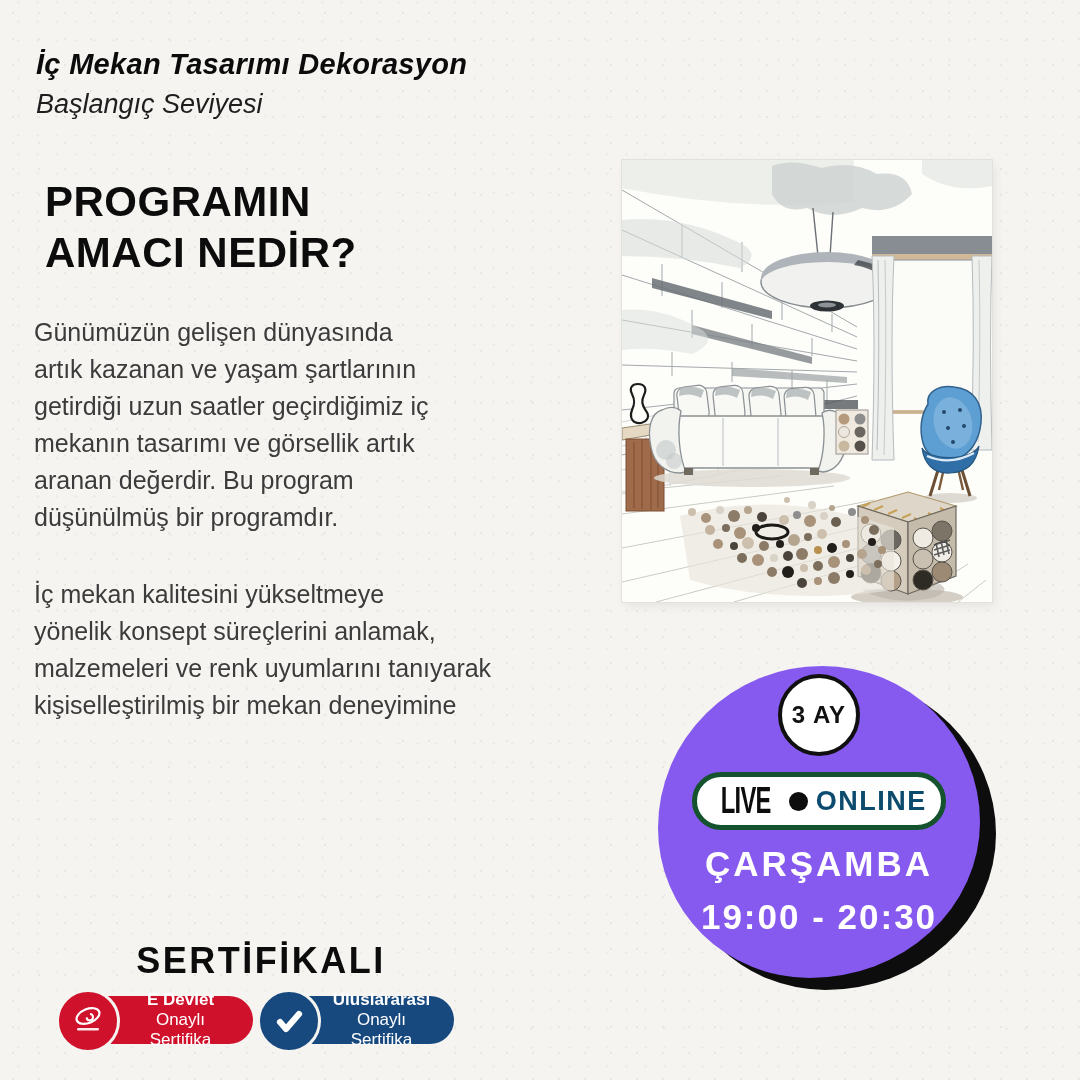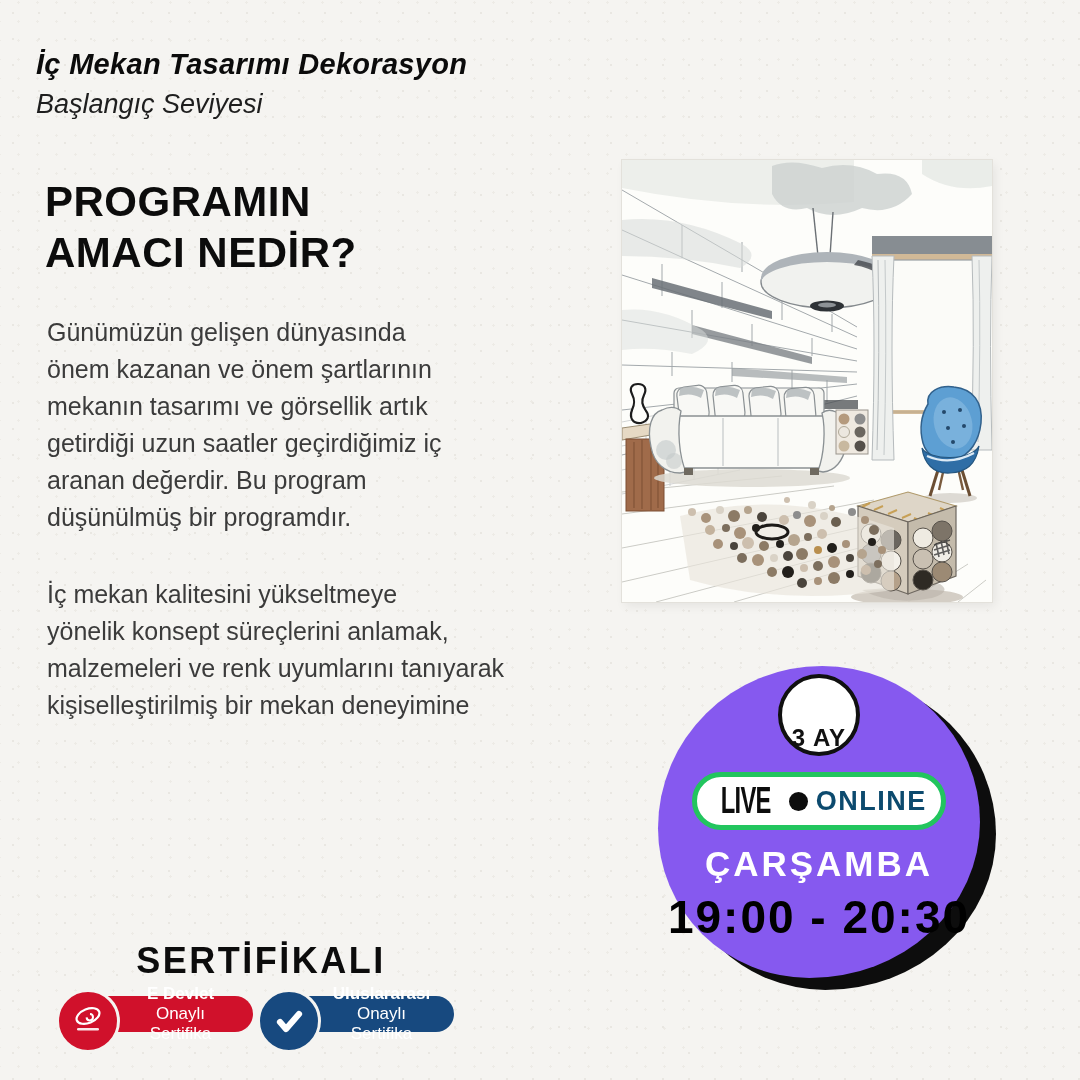--- a/index.html
+++ b/index.html
@@ -12,47 +12,47 @@
     background-size:26px 26px,19px 19px;
     background-position:0 0,9px 12px;
   }
   
   .kicker{position:absolute;left:36px;top:48px;}
   .kicker-title{font-style:italic;font-weight:800;font-size:29px;color:#0b0b0b;letter-spacing:.3px;}
   .kicker-sub{font-style:italic;font-weight:400;font-size:27px;color:#1e1e1e;margin-top:8px;}
   
   .heading{position:absolute;left:45px;top:176px;font-weight:700;font-size:42px;line-height:51px;color:#0c0c0c;letter-spacing:.5px;}
   
-  .para{position:absolute;left:47px;color:#3b3b3b;font-size:25px;line-height:37px;font-weight:400;}
+  .para{position:absolute;left:34px;color:#3b3b3b;font-size:25px;line-height:37px;font-weight:400;}
   .para div{white-space:nowrap;}
   .para1{top:314px;}
   .para2{top:576px;}
   
   .illo{position:absolute;left:622px;top:160px;width:370px;height:442px;background:#fdfdfa;
         box-shadow:0 0 0 1px #e3e1db, 3px 4px 10px rgba(0,0,0,.07);}
   .illo svg{display:block;}
   
   .bubble{position:absolute;left:658px;top:666px;width:322px;height:312px;background:#8659ef;
           border-radius:51% 49% 53% 47% / 52% 50% 50% 48%;
           box-shadow:16px 12px 0 #0d0d0d;
           display:flex;flex-direction:column;align-items:center;}
   .duration-circle{margin-top:8px;width:74px;height:74px;border-radius:50%;background:#ffffff;border:4px solid #101010;
-          display:flex;align-items:flex-end;justify-content:center;font-weight:800;font-size:24px;color:#111;letter-spacing:1px;}
-  .live-pill{margin-top:16px;background:#ffffff;border:5px solid #22c55e;border-radius:30px;
+          display:flex;align-items:center;justify-content:center;font-weight:800;font-size:24px;color:#111;letter-spacing:1px;}
+  .live-pill{margin-top:16px;background:#ffffff;border:5px solid #14532d;border-radius:30px;
           padding:5px 14px;display:flex;align-items:center;gap:8px;}
   .live-text{font-weight:700;font-size:33px;color:#0d0d0d;letter-spacing:-1px;transform:scale(.72,1.12);transform-origin:center;}
   .live-dot{width:19px;height:19px;border-radius:50%;background:#0d0d0d;}
   .online-text{font-weight:800;font-size:27px;color:#0c4a6e;letter-spacing:1.5px;}
   .day{margin-top:14px;color:#ffffff;font-weight:800;font-size:35px;letter-spacing:3px;}
-  .time{margin-top:6px;color:#000000;font-weight:800;font-size:46px;letter-spacing:2px;}
+  .time{margin-top:13px;color:#ffffff;font-weight:800;font-size:35px;letter-spacing:2px;}
   
   .cert{position:absolute;left:68px;top:940px;width:386px;text-align:center;}
   .cert-title{font-weight:800;font-size:36px;color:#0c0c0c;letter-spacing:2.5px;}
   .badges{display:flex;justify-content:center;gap:16px;margin-top:14px;}
-  .badge{position:relative;height:36px;border-radius:26px;color:#fff;display:flex;align-items:center;
+  .badge{position:relative;height:48px;border-radius:26px;color:#fff;display:flex;align-items:center;
          padding-left:56px;padding-right:16px;}
   .badge-red{background:#d0112b;}
   .badge-blue{background:#17497f;}
   .badge-circle{position:absolute;left:-12px;top:-7px;width:58px;height:58px;border-radius:50%;
          border:3px solid #f5f4f1;display:flex;align-items:center;justify-content:center;}
   .badge-red .badge-circle{background:#d0112b;}
   .badge-blue .badge-circle{background:#17497f;}
   .badge-circle::after{content:'';position:absolute;left:3px;bottom:-1px;width:13px;height:13px;border-radius:2px;
          background:inherit;transform:rotate(25deg);z-index:-1;}
   .badge-text{display:flex;flex-direction:column;line-height:1.18;text-align:center;width:100%;}
@@ -69,23 +69,23 @@
     <div class="kicker-sub">Başlangıç Seviyesi</div>
   </div>
 
   <div class="heading">
     <div>PROGRAMIN</div>
     <div>AMACI NEDİR?</div>
   </div>
 
   <div class="para para1">
     <div>Günümüzün gelişen dünyasında</div>
-    <div>önem kazanan ve önem şartlarının</div>
+    <div>artık kazanan ve yaşam şartlarının</div>
+    <div>getirdiği uzun saatler geçirdiğimiz iç</div>
     <div>mekanın tasarımı ve görsellik artık</div>
-    <div>getirdiği uzun saatler geçirdiğimiz iç</div>
     <div>aranan değerdir. Bu program</div>
     <div>düşünülmüş bir programdır.</div>
   </div>
 
   <div class="para para2">
     <div>İç mekan kalitesini yükseltmeye</div>
     <div>yönelik konsept süreçlerini anlamak,</div>
     <div>malzemeleri ve renk uyumlarını tanıyarak</div>
     <div>kişiselleştirilmiş bir mekan deneyimine</div>
   </div>

